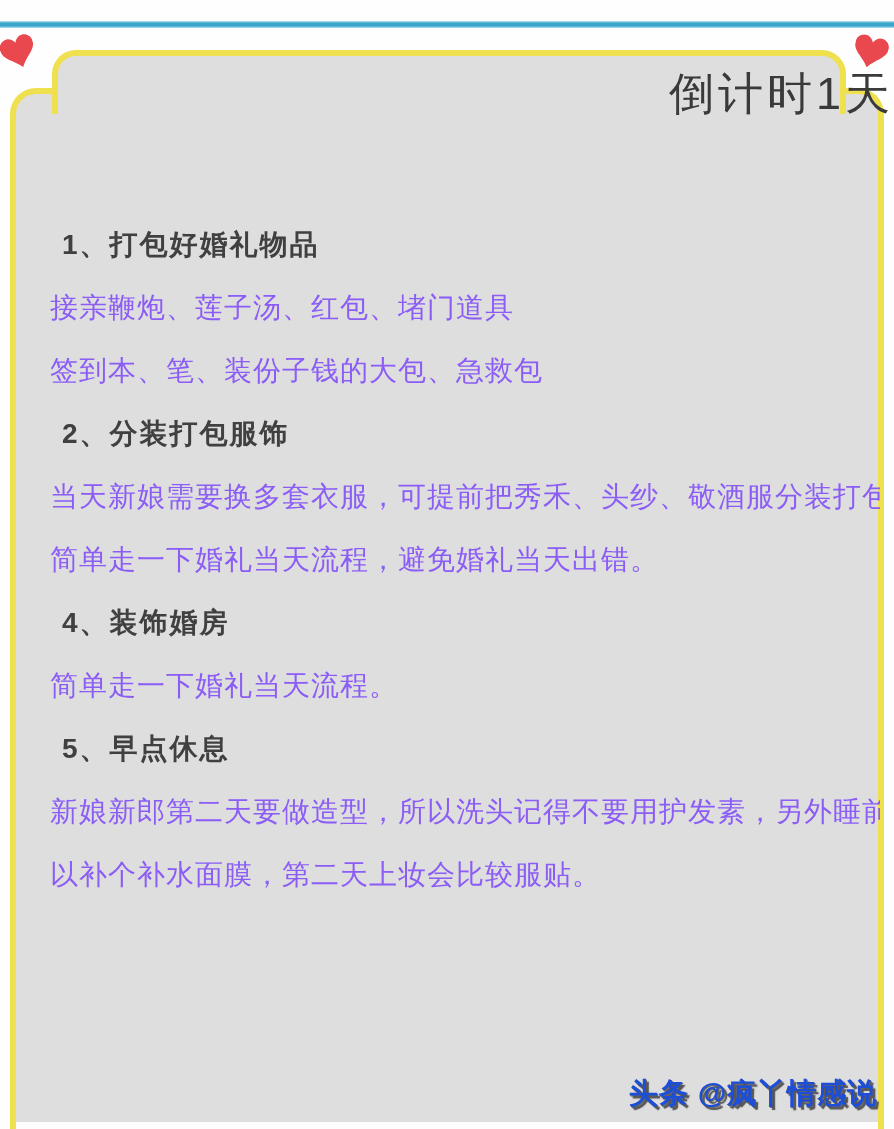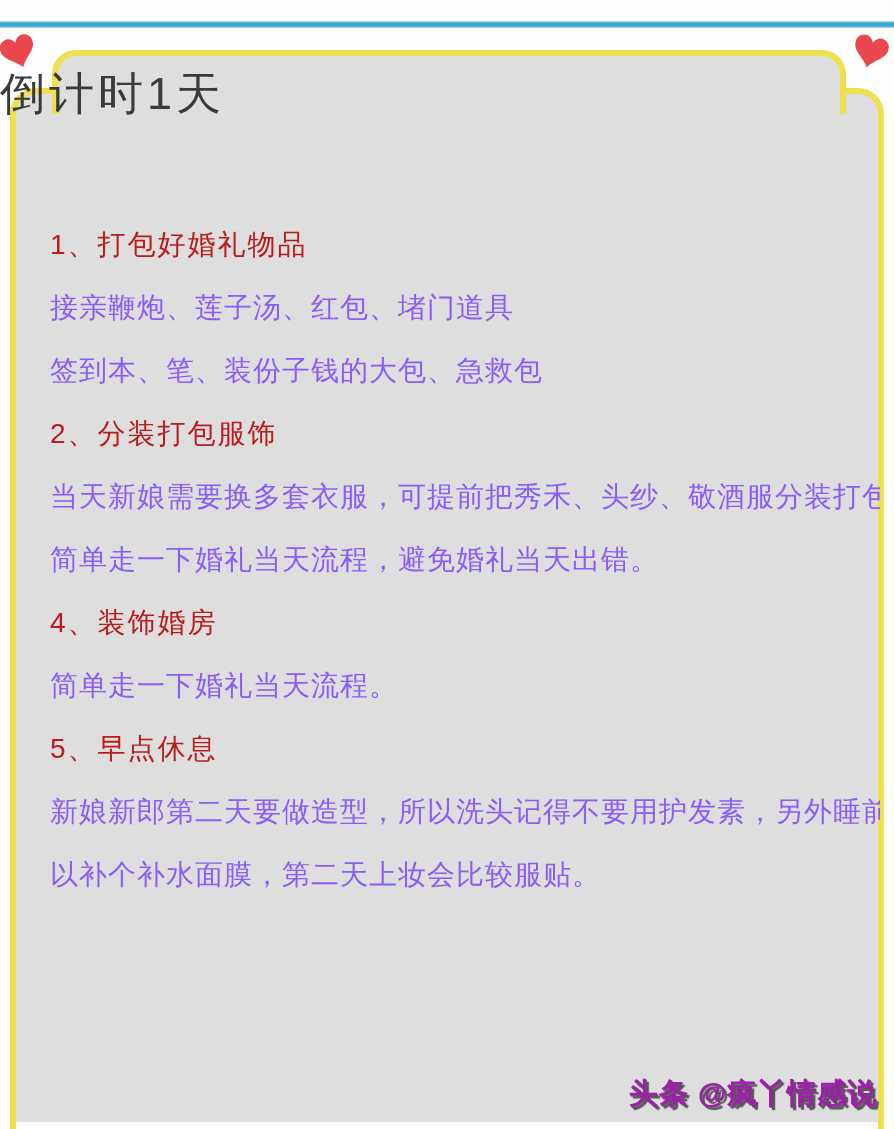--- a/index.html
+++ b/index.html
@@ -50,49 +50,49 @@
   .bottom-fade {
     position: absolute;
     left: 16px; right: 16px;
     top: 1122px; height: 10px;
     background: #fdfdfd;
     z-index: 3;
   }
   .title {
     position: absolute;
     left: 0; right: 0; top: 64px;
-    text-align: left;
+    text-align: right;
     font-size: 45px;
     letter-spacing: 4px;
     color: #3a3a3a;
     z-index: 4;
   }
   .content {
     position: absolute;
     left: 50px; right: 14px; top: 213px;
     z-index: 4;
   }
   .line {
     height: 63px;
     display: flex;
     align-items: center;
     white-space: nowrap;
     overflow: hidden;
     font-size: 28px;
     letter-spacing: 1px;
     color: #8b5cf6;
   }
-  .line.heading { font-weight: 400; color: #b91c1c; letter-spacing: 2px; }
+  .line.heading { font-weight: 700; color: #404040; letter-spacing: 2px; margin-left: 12px; }
   .watermark {
     position: absolute;
     right: 17px; bottom: 15px;
     font-size: 29px;
     font-weight: 700;
     letter-spacing: 1px;
-    color: #a21caf;
+    color: #1d4ed8;
     text-shadow: 3px 3px 1px #555555, 1px 1px 0 #6a6a6a;
     z-index: 5;
   }
   .heart {
     position: absolute;
     z-index: 6;
   }
   .heart-left { left: 2px; top: 36px; transform: rotate(-18deg); }
   .heart-right { left: 853px; top: 36px; transform: rotate(14deg); }
 </style>

